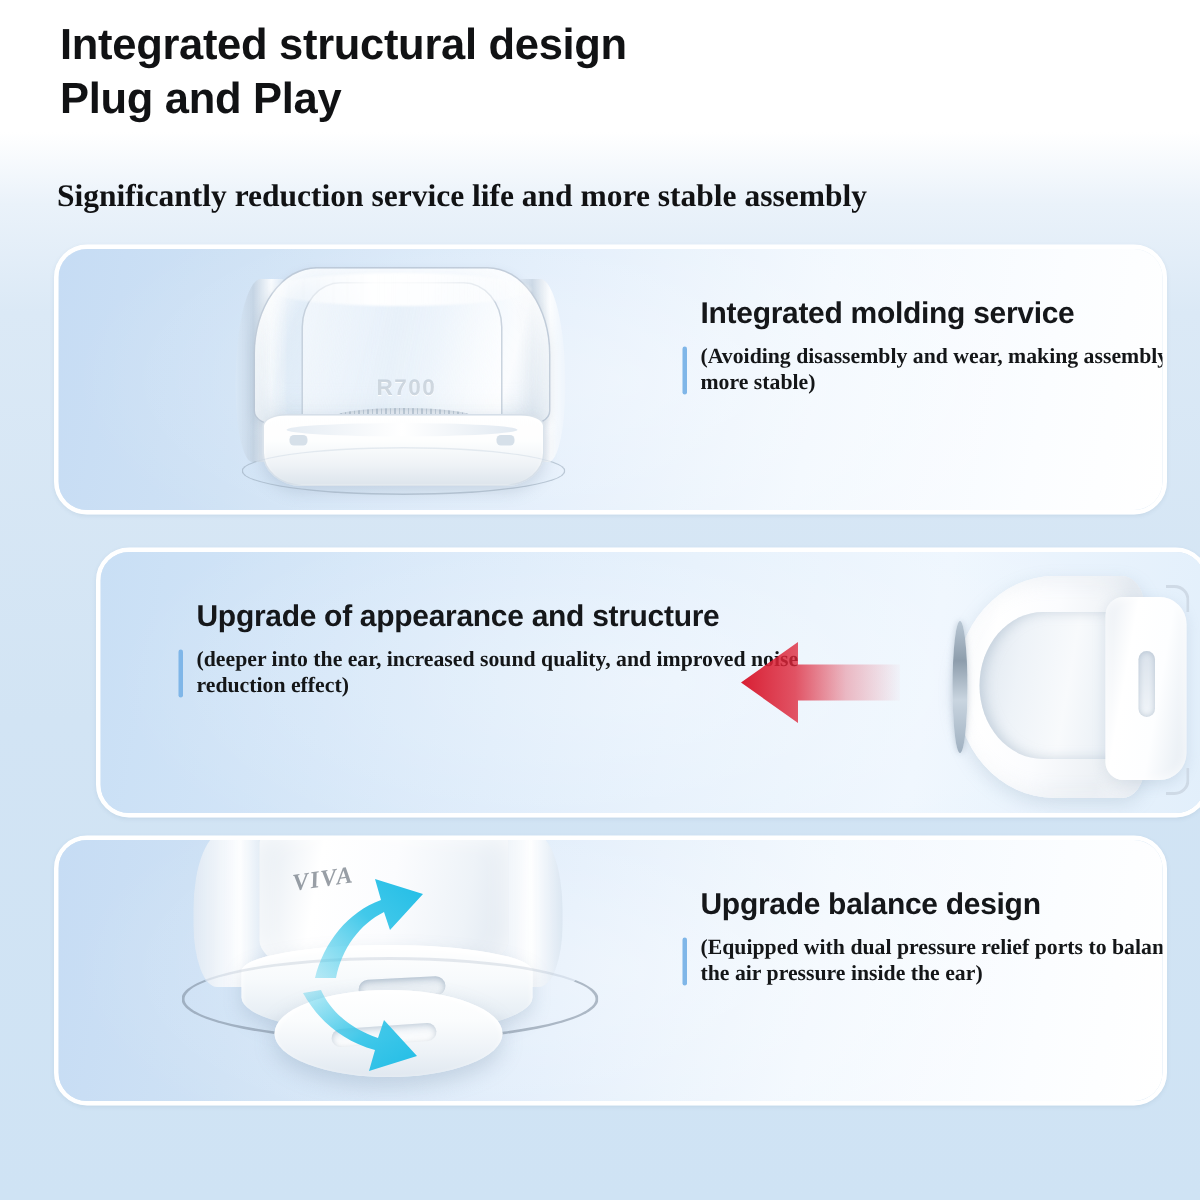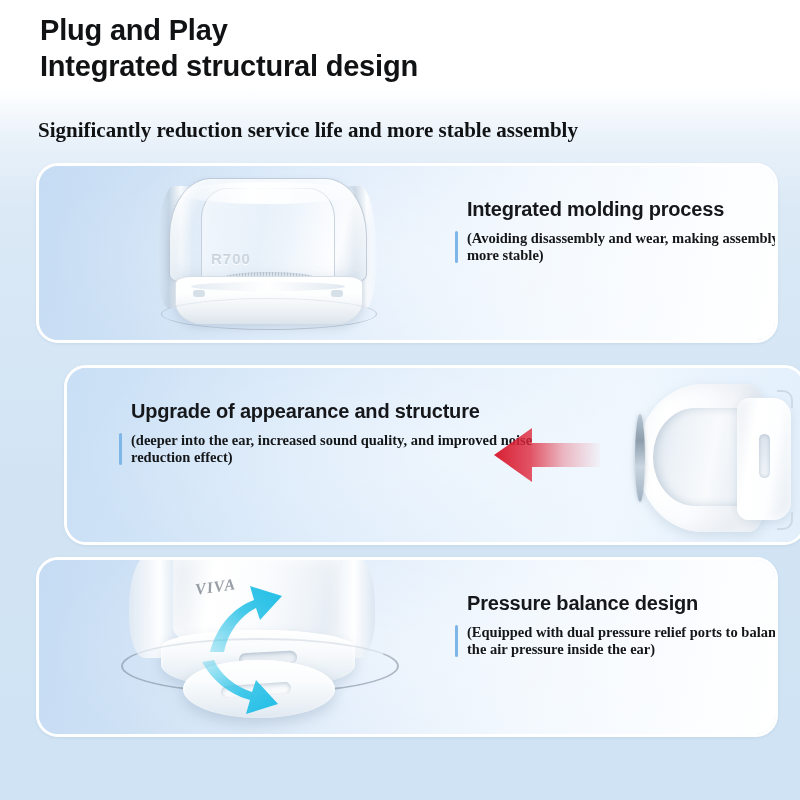--- a/index.html
+++ b/index.html
@@ -178,20 +178,21 @@
         rgba(255,255,255,0.15),
         rgba(255,255,255,0.95) 40%,
         rgba(255,255,255,0.85) 62%,
         rgba(255,255,255,0.20));
     filter: blur(0.6px);
   }
   .a1-emboss {
     position: absolute;
     left: 94px; top: 78px;
     width: 120px;
+    text-align: center;
     font-family: "Liberation Sans", sans-serif;
     font-size: 15px;
     font-weight: bold;
     letter-spacing: 1px;
     color: rgba(168,182,196,0.55);
     text-shadow: 0 1px 0 rgba(255,255,255,0.9);
   }
   .a1-mesh {
     position: absolute;
     left: 104px; top: 100px;
@@ -403,22 +404,22 @@
   .arrow-cyan-2 {
     position: absolute;
     left: 200px; top: 658px;
     width: 82px; height: 64px;
   }
 </style>
 </head>
 <body>
 
 <div class="header">
+  <div class="headline">Integrated structural design</div>
   <div class="headline">Plug and Play</div>
-  <div class="headline">Integrated structural design</div>
 </div>
 <div class="subtitle">Significantly reduction service life and more stable assembly</div>
 
 <div class="card card-1">
   <div class="card-bg bg-left-image"></div>
   <div class="bg-vignette"></div>
 
   <div class="art art1">
     <div class="a1-wing a1-wing-l"></div>
     <div class="a1-wing a1-wing-r"></div>
@@ -428,21 +429,21 @@
     <div class="a1-emboss">R700</div>
     <div class="a1-mesh"></div>
     <div class="a1-base"></div>
     <div class="a1-lip"></div>
     <div class="a1-tab-l"></div>
     <div class="a1-tab-r"></div>
     <div class="a1-ring"></div>
   </div>
 
   <div class="textblock">
-    <div class="title">Integrated molding process</div>
+    <div class="title">Integrated molding service</div>
     <div class="desc-row">
       <div class="accent-bar"></div>
       <div class="desc">(Avoiding disassembly and wear, making assembly more stable)</div>
     </div>
   </div>
 </div>
 
 <div class="card card-2">
   <div class="card-bg bg-right-image"></div>
   <div class="bg-vignette"></div>
@@ -488,21 +489,21 @@
     <div class="a3-stem"></div>
     <div class="a3-logo">VIVA</div>
     <div class="a3-collar"></div>
     <div class="a3-oring"></div>
     <div class="a3-vent-top"></div>
     <div class="a3-cap"></div>
     <div class="a3-vent-bot"></div>
   </div>
 
   <div class="textblock">
-    <div class="title">Pressure balance design</div>
+    <div class="title">Upgrade balance design</div>
     <div class="desc-row">
       <div class="accent-bar"></div>
       <div class="desc">(Equipped with dual pressure relief ports to balance the air pressure inside the ear)</div>
     </div>
   </div>
 </div>
 
 <svg class="arrow-cyan-1" viewBox="0 0 80 74">
   <defs>
     <linearGradient id="cyanGrad1" x1="0" y1="1" x2="1" y2="0">

